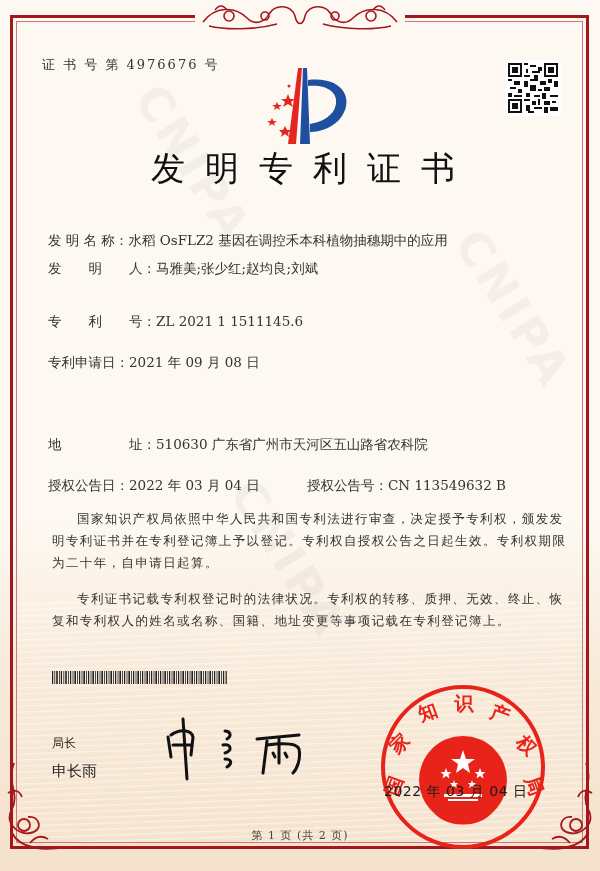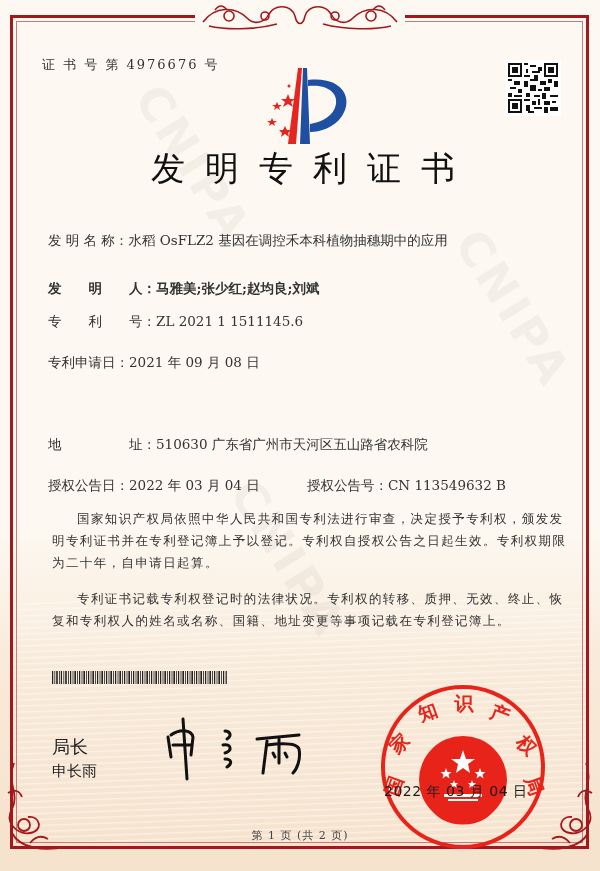--- a/index.html
+++ b/index.html
@@ -56,21 +56,21 @@
     .field { position: absolute; left: 48px; font-size: 13.5px; color: #333; white-space: nowrap; }
     .field .label { display: inline-block; letter-spacing: 0; }
     .field .value { display: inline-block; }
 
     .para {
       position: absolute; left: 52px; width: 515px; font-size: 12.5px; line-height: 22px;
       color: #333; text-indent: 2em; letter-spacing: 1.4px;
     }
 
     .barcode { position: absolute; left: 52px; top: 671px; width: 175px; height: 13px; }
-    .director-title { position: absolute; left: 52px; top: 735px; font-family: "DejaVu Sans", sans-serif; font-size: 18px; color: #222; }
+    .director-title { position: absolute; left: 52px; top: 735px; font-family: "DejaVu Sans", sans-serif; font-size: 12px; color: #222; }
     .director-name { position: absolute; left: 52px; top: 762px; font-family: "DejaVu Sans", sans-serif; font-size: 15px; color: #222; }
     .signature { position: absolute; left: 165px; top: 715px; width: 150px; height: 70px; }
 
     .seal { position: absolute; left: 378px; top: 682px; width: 170px; height: 170px; }
     .seal-date {
       position: absolute; left: 384px; top: 783px; font-size: 14px; color: #1a1a1a; letter-spacing: 0.5px;
       font-family: "DejaVu Sans", sans-serif;
     }
 
     .page-num {
@@ -189,21 +189,21 @@
         <rect x="21" y="22" width="4" height="2"></rect>
       <rect x="10" y="24" width="3" height="1"></rect>
     </g>
   </svg>
 
   <div class="title">发明专利证书</div>
 
   <div class="field" style="top:232px;">
     <span class="label">发 明 名 称：</span><span class="value">水稻 OsFLZ2 基因在调控禾本科植物抽穗期中的应用</span>
   </div>
-  <div class="field" style="top:280px;font-weight:bold;">
+  <div class="field" style="top:260px;">
     <span class="label">发　　明　　人：</span><span class="value">马雅美;张少红;赵均良;刘斌</span>
   </div>
   <div class="field" style="top:313px;">
     <span class="label">专　　利　　号：</span><span class="value">ZL 2021 1 1511145.6</span>
   </div>
   <div class="field" style="top:354px;">
     <span class="label">专利申请日：</span><span class="value">2021 年 09 月 08 日</span>
   </div>
   <div class="field" style="top:436px;">
     <span class="label">地　　　　　址：</span><span class="value">510630 广东省广州市天河区五山路省农科院</span>

